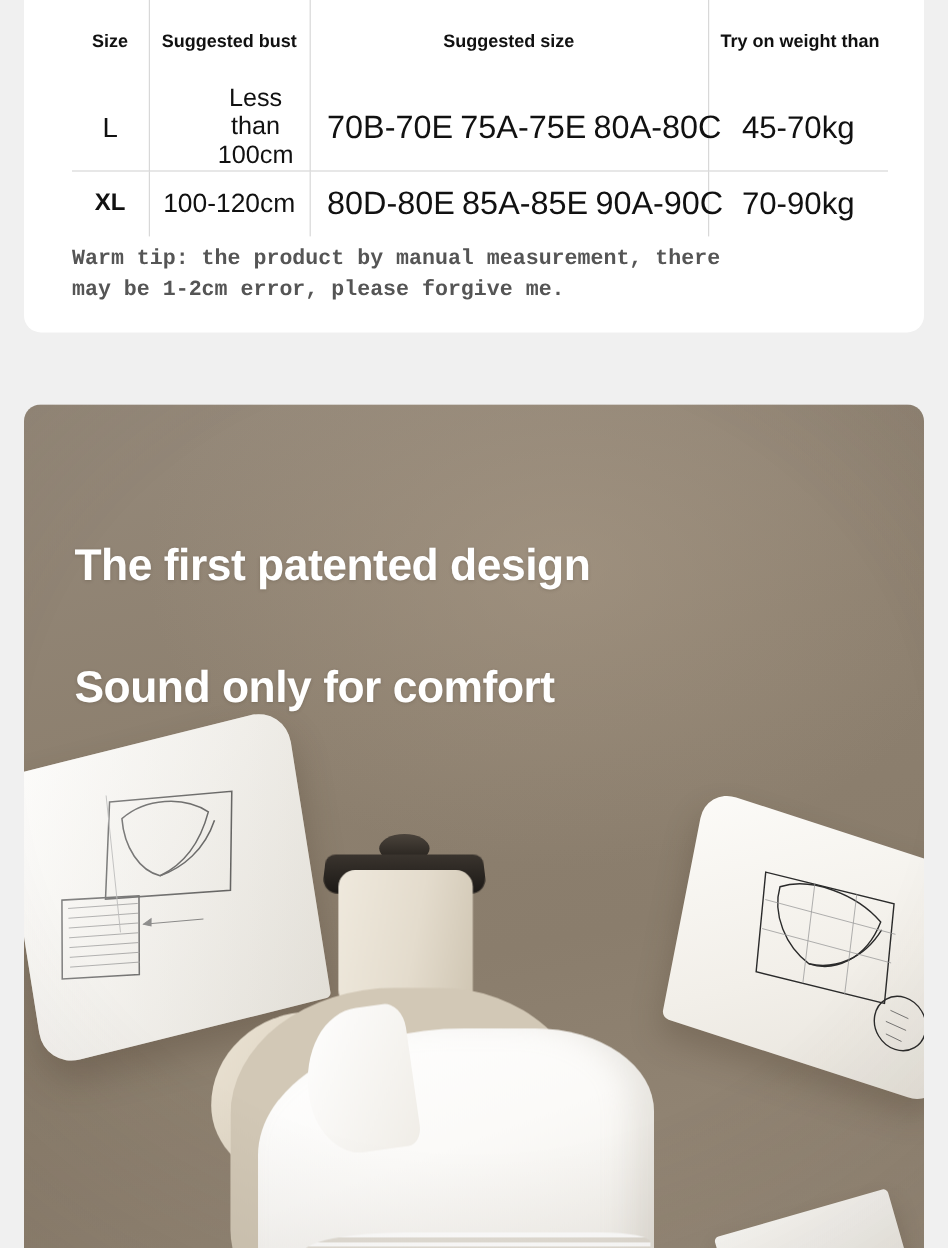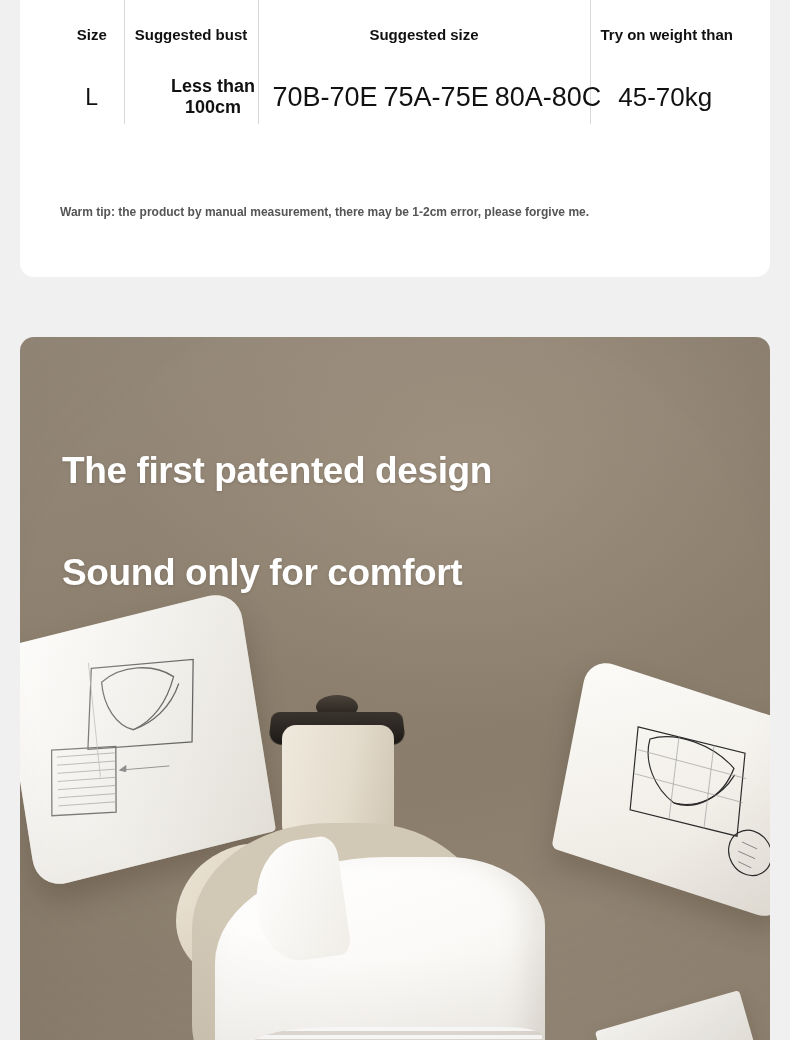--- a/index.html
+++ b/index.html
@@ -48,36 +48,37 @@
   th.c-bust{ width:134px; }
   th.c-sugg{ width:332px; }
   th.c-weight{ width:150px; text-align:left; padding-left:10px; }
 
   tbody tr{ height:54px; }
   td{ text-align:center; color:#111; }
 
   .cell-size     { font-size:23px; font-weight:400; }
   .cell-size.bold{ font-size:20px; font-weight:700; }
   .cell-bust     { font-size:22px; font-weight:400; }
-  .cell-bust.bold{ font-size:18px; font-weight:700;padding-left:44px; }
+  .cell-bust.bold{ font-size:21px; font-weight:400;padding-left:44px; }
   .cell-weight   { font-size:26px; }
 
   .sugg-cell{ padding:0 6px !important; }
   .sugg-row{
     display:flex; align-items:center; justify-content:space-between;
     gap:6px; padding:0 8px;
   }
   .sugg-row span{ font-size:27px; color:#111; white-space:nowrap; }
 
   .warm-tip{
     position:absolute; left:40px; top:242px;
     width:570px;
-    font-size:12px; font-weight:bold;
+    font-size:18px; font-weight:bold;
     color:#555;
     line-height:1.42;
+    font-family:Liberation Mono, monospace;
   }
 
   
   .hero{
     position:absolute; left:20px; top:337px;
     width:750px; height:740px;
     border-radius:14px;
     overflow:hidden;
     background:
       radial-gradient(ellipse 75% 55% at 60% 18%, rgba(170,155,136,.55) 0%, rgba(150,135,116,0) 62%),
@@ -236,20 +237,32 @@
           <td class="sugg-cell">
             <div class="sugg-row">
               <span>70B-70E</span>
               <span>75A-75E</span>
               <span>80A-80C</span>
             </div>
           </td>
           <td class="cell-weight">45-70kg</td>
         </tr>
 
+        <tr>
+          <td class="cell-size bold">XL</td>
+          <td class="cell-bust">100-120cm</td>
+          <td class="sugg-cell">
+            <div class="sugg-row">
+              <span>80D-80E</span>
+              <span>85A-85E</span>
+              <span>90A-90C</span>
+            </div>
+          </td>
+          <td class="cell-weight">70-90kg</td>
+        </tr>
 
       </tbody>
     </table>
 
     <p class="warm-tip">Warm tip: the product by manual measurement, there may be 1-2cm error, please forgive me.</p>
   </section>
 
   <section class="hero">
 
     <h2 class="hero-title l1">The first patented design</h2>

